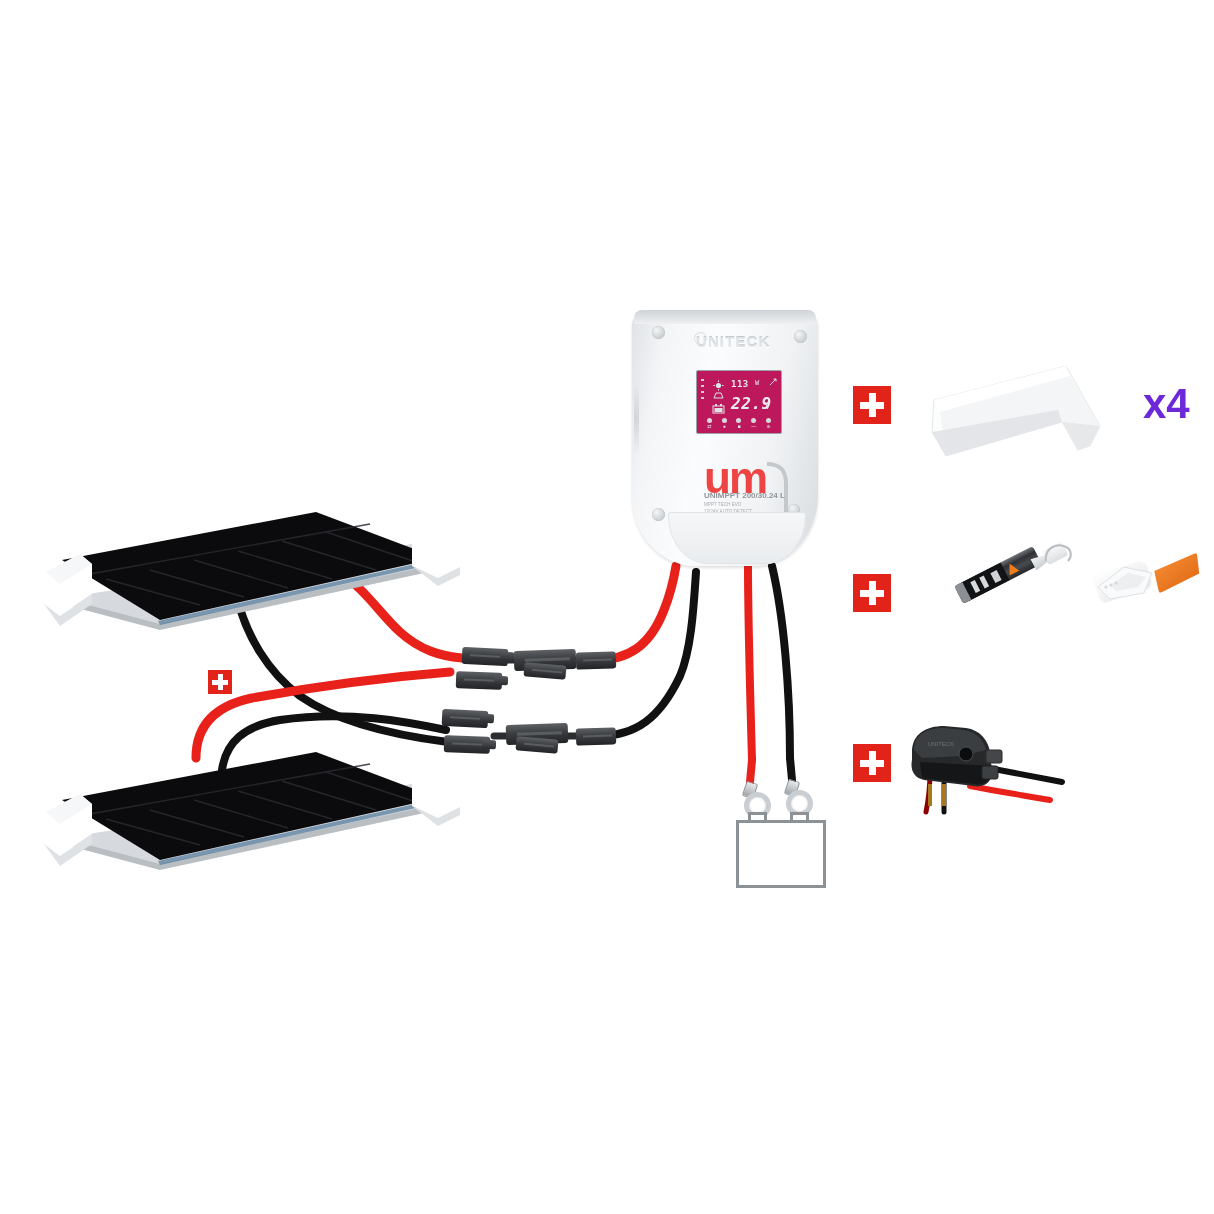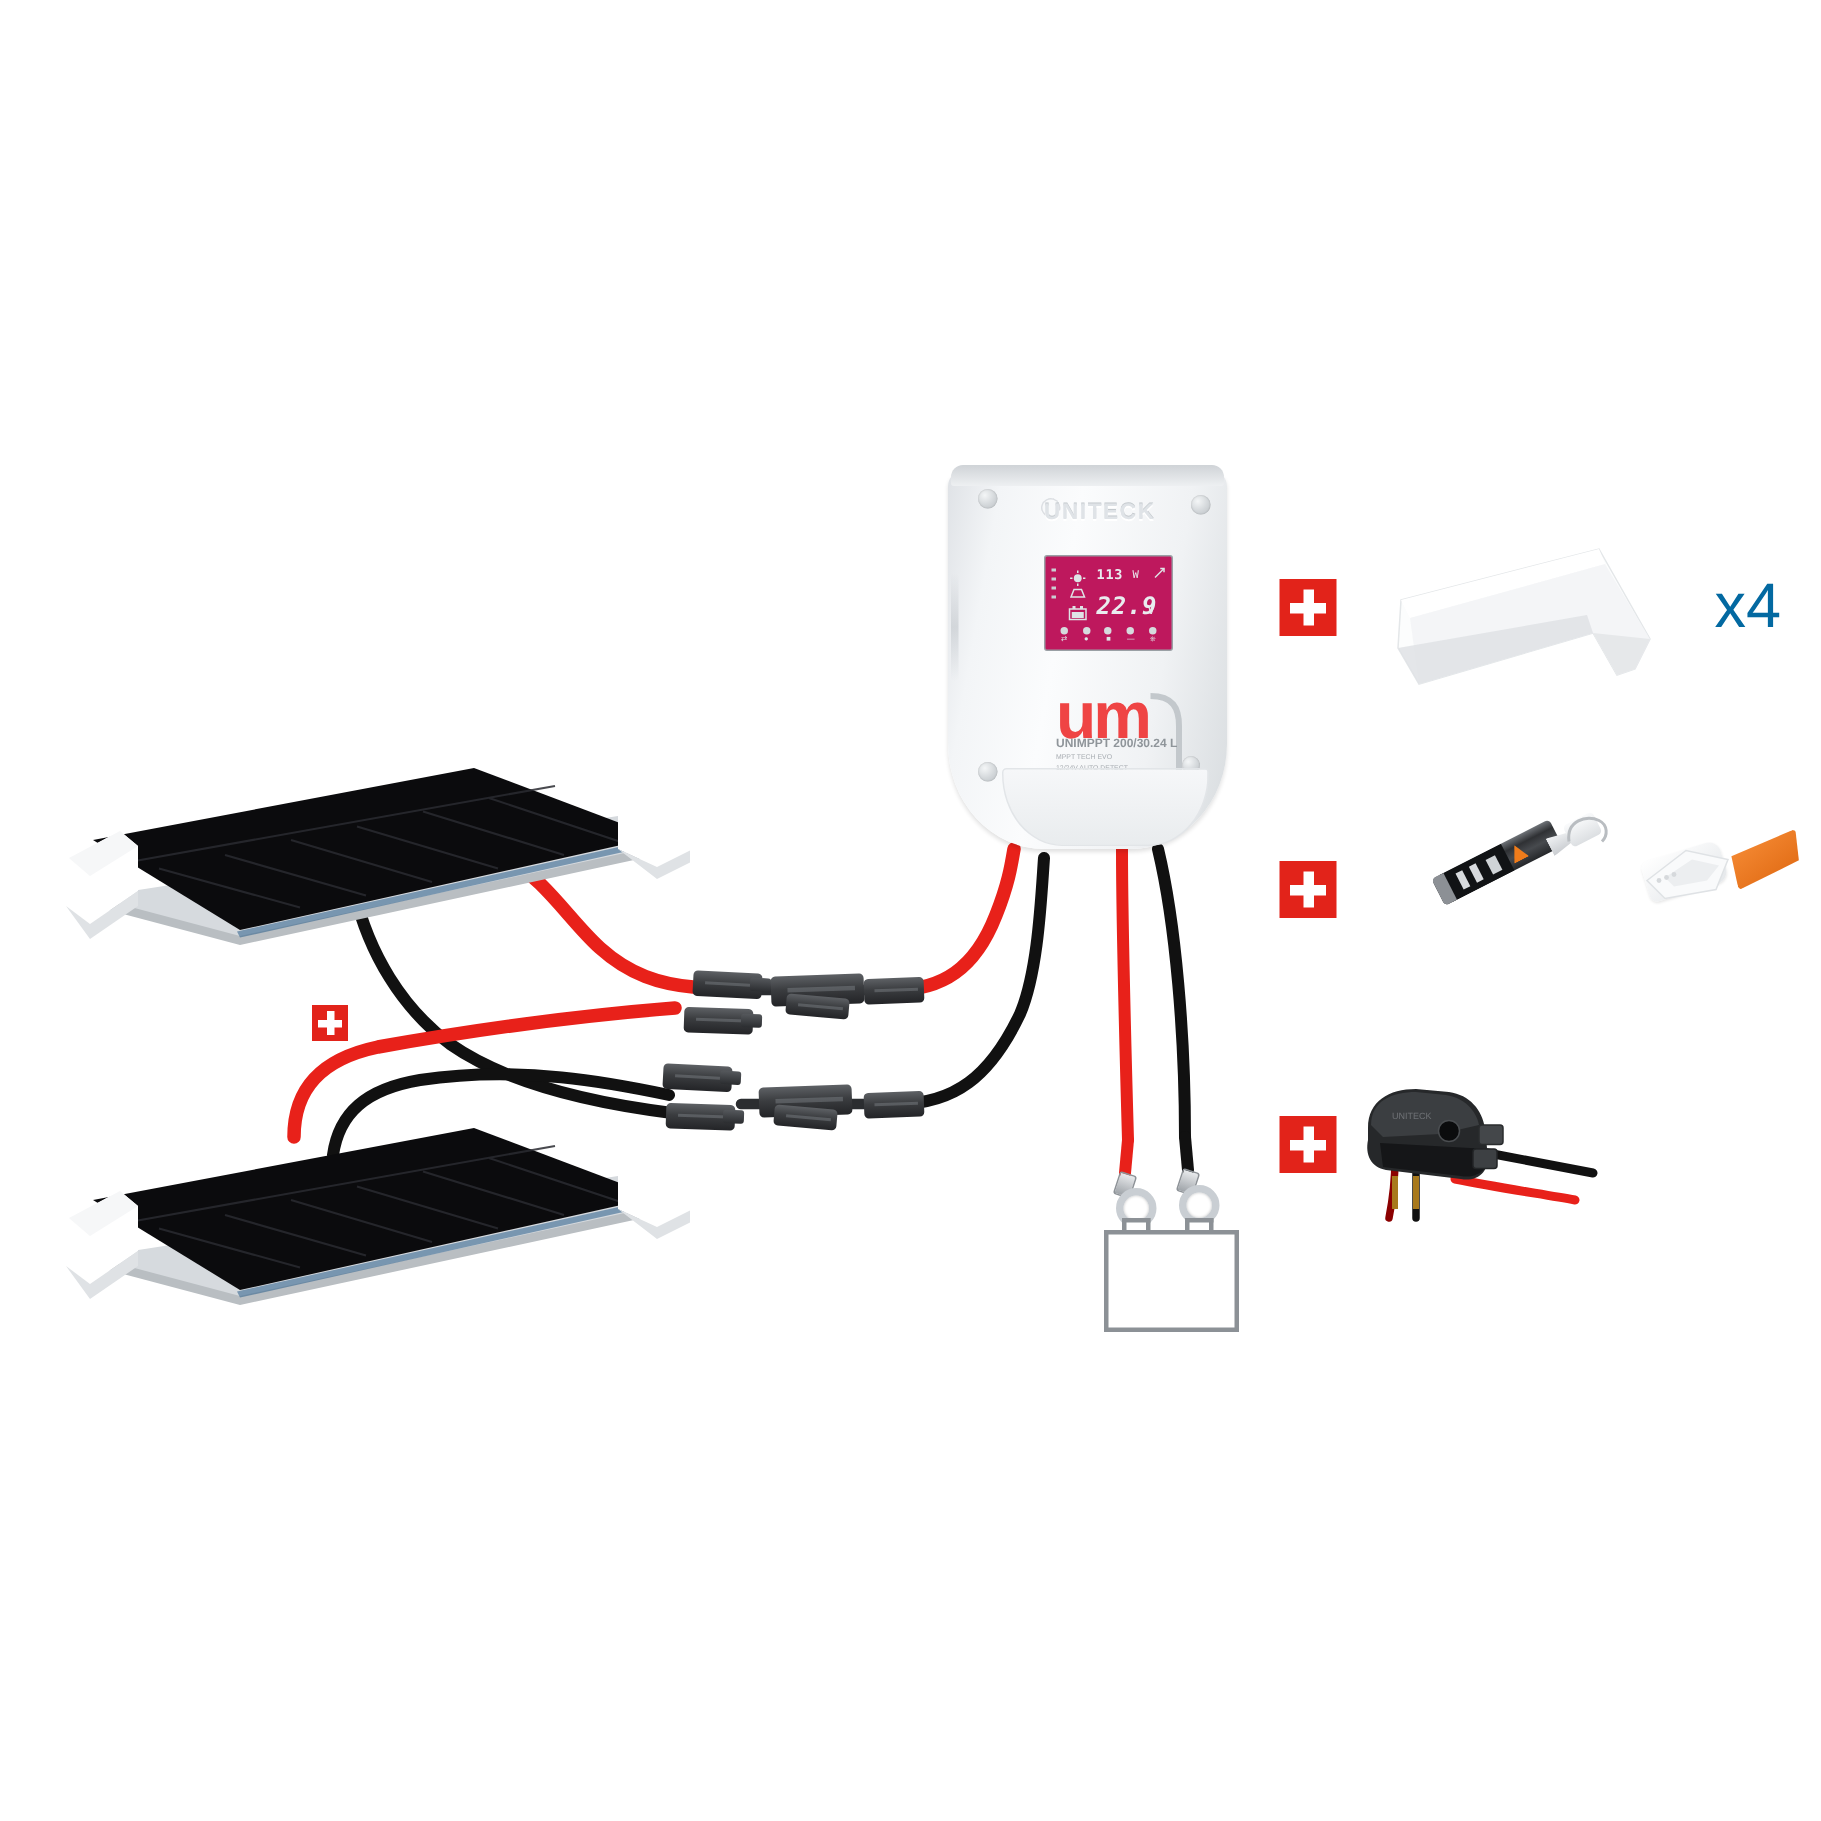--- a/index.html
+++ b/index.html
@@ -167,22 +167,22 @@
   }
   .lug-ring {
     position: absolute;
     border: 5px solid #c9ced3;
     border-radius: 50%;
     background: #ffffff;
     box-shadow: inset 0 0 2px rgba(0,0,0,0.25);
   }
   .x4-label {
     position: absolute;
-    color: #0369a1;
-    font-weight: 400;
+    color: #6d28d9;
+    font-weight: 700;
     line-height: 1;
   }
   .glue-tube {
     position: absolute;
     background: linear-gradient(180deg,#6f7378 0%, #2f3134 30%, #474a4e 60%, #25272a 100%);
     border-radius: 3px;
     transform: rotate(-27deg);
     overflow: hidden;
   }
   .glue-band {

